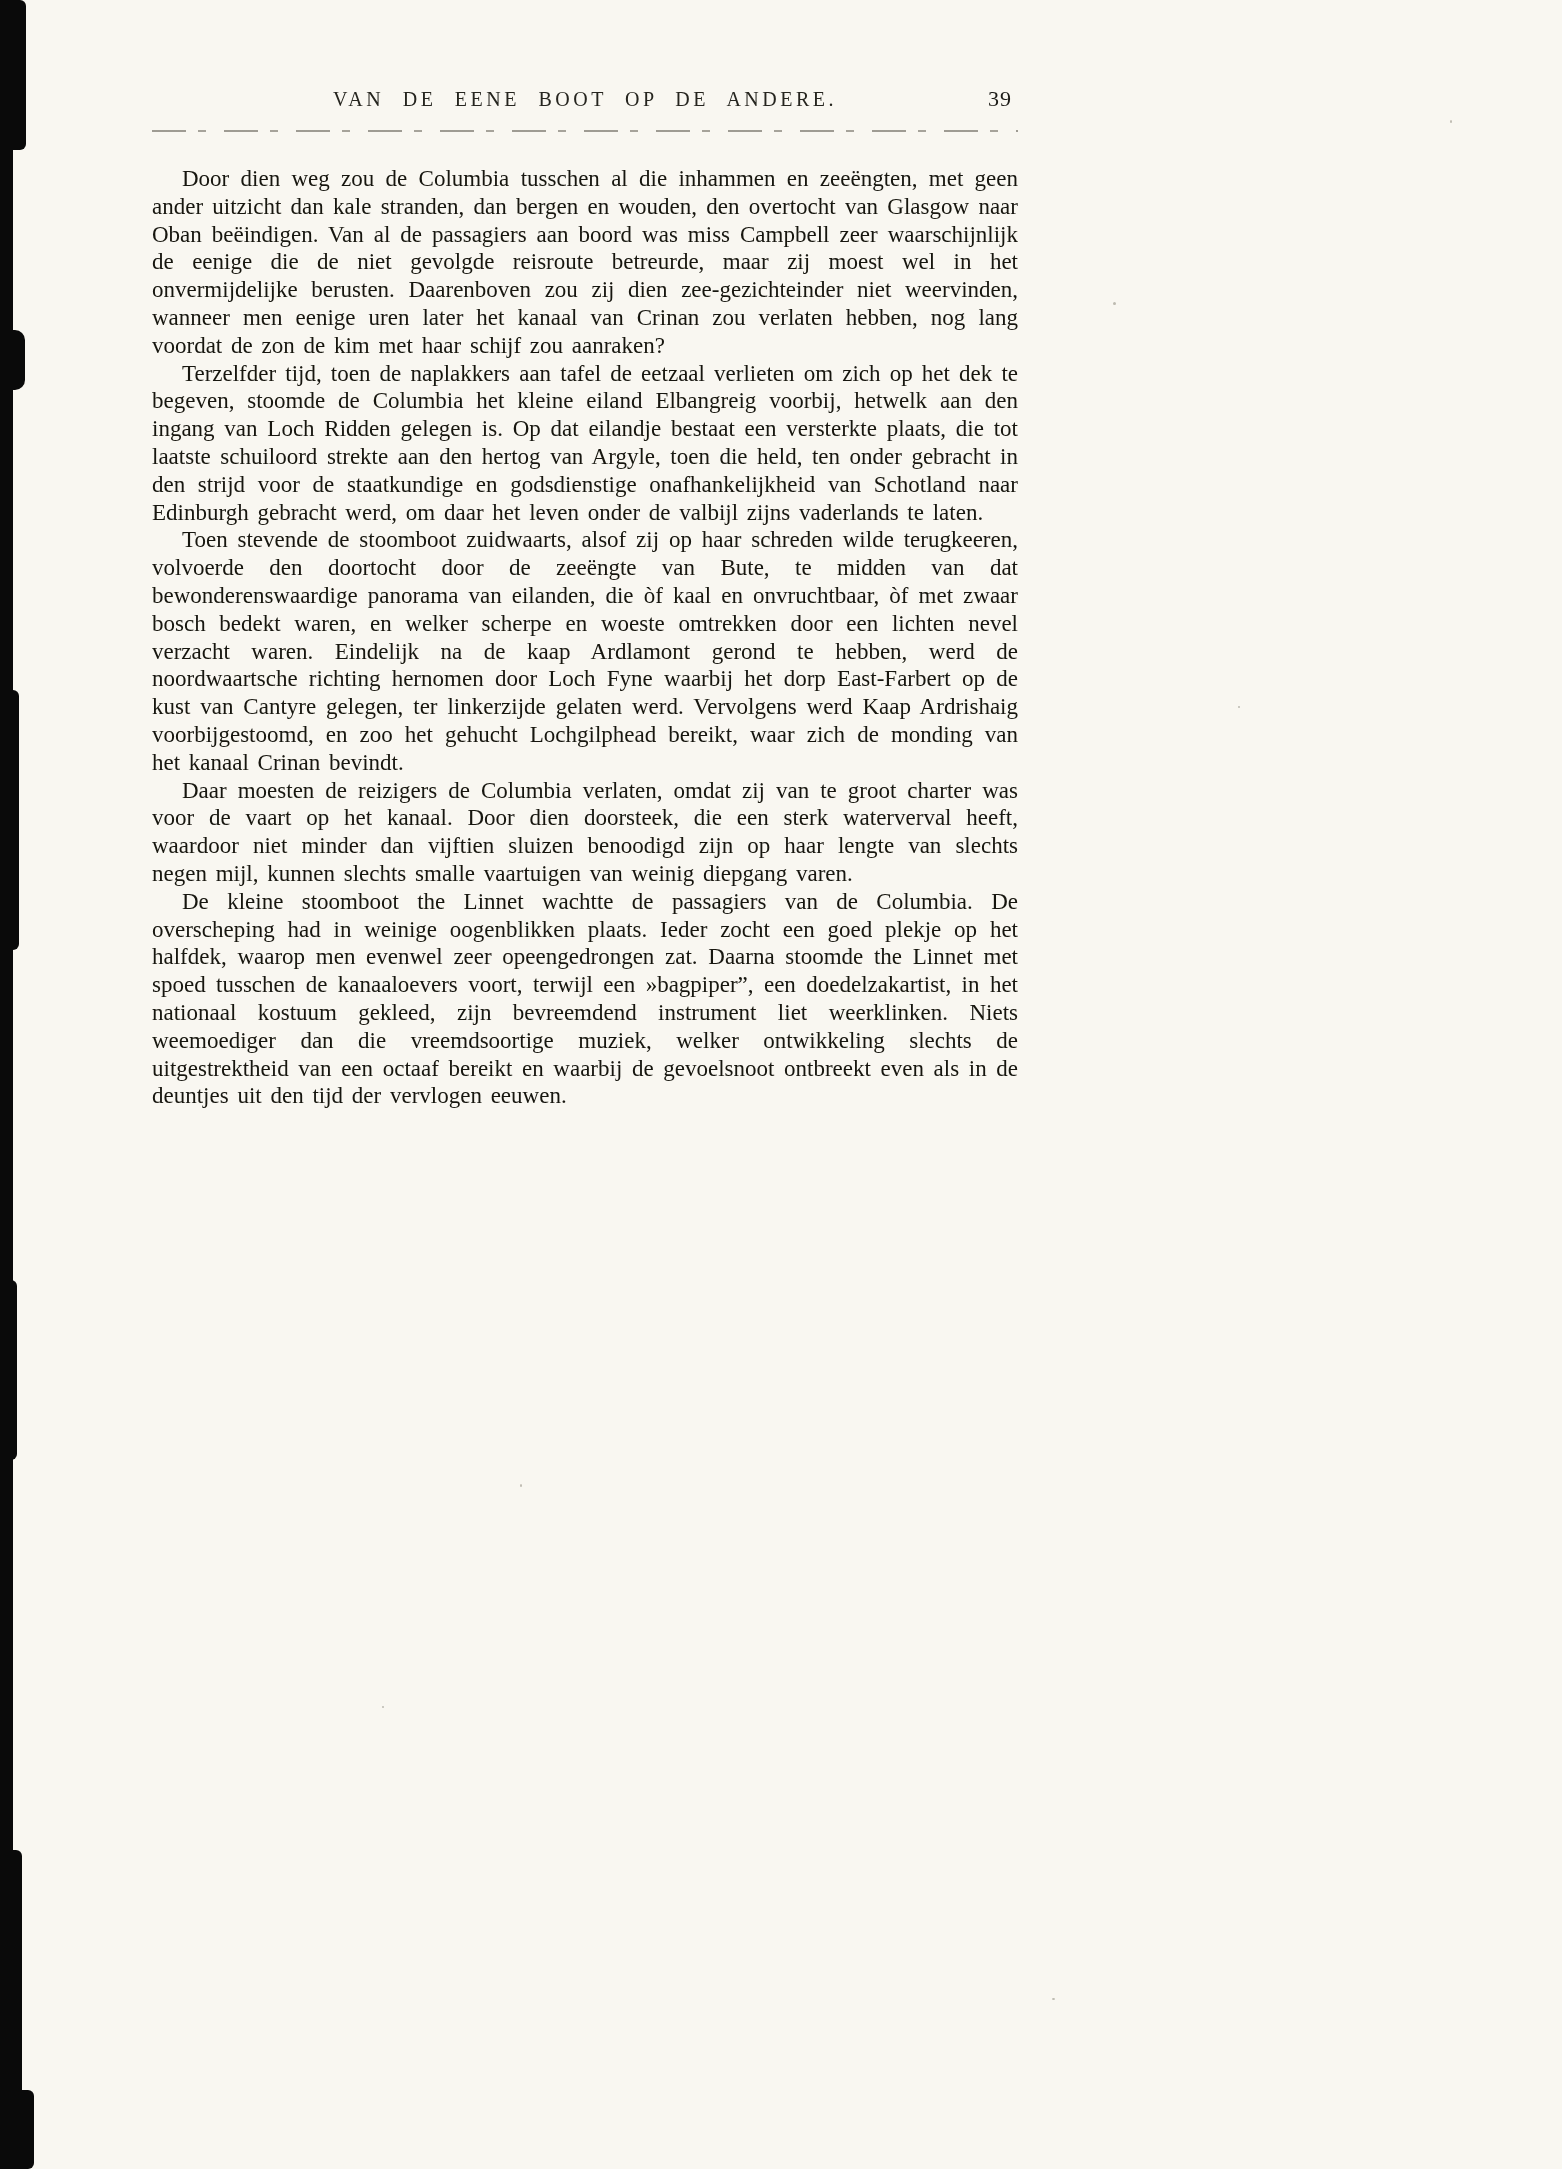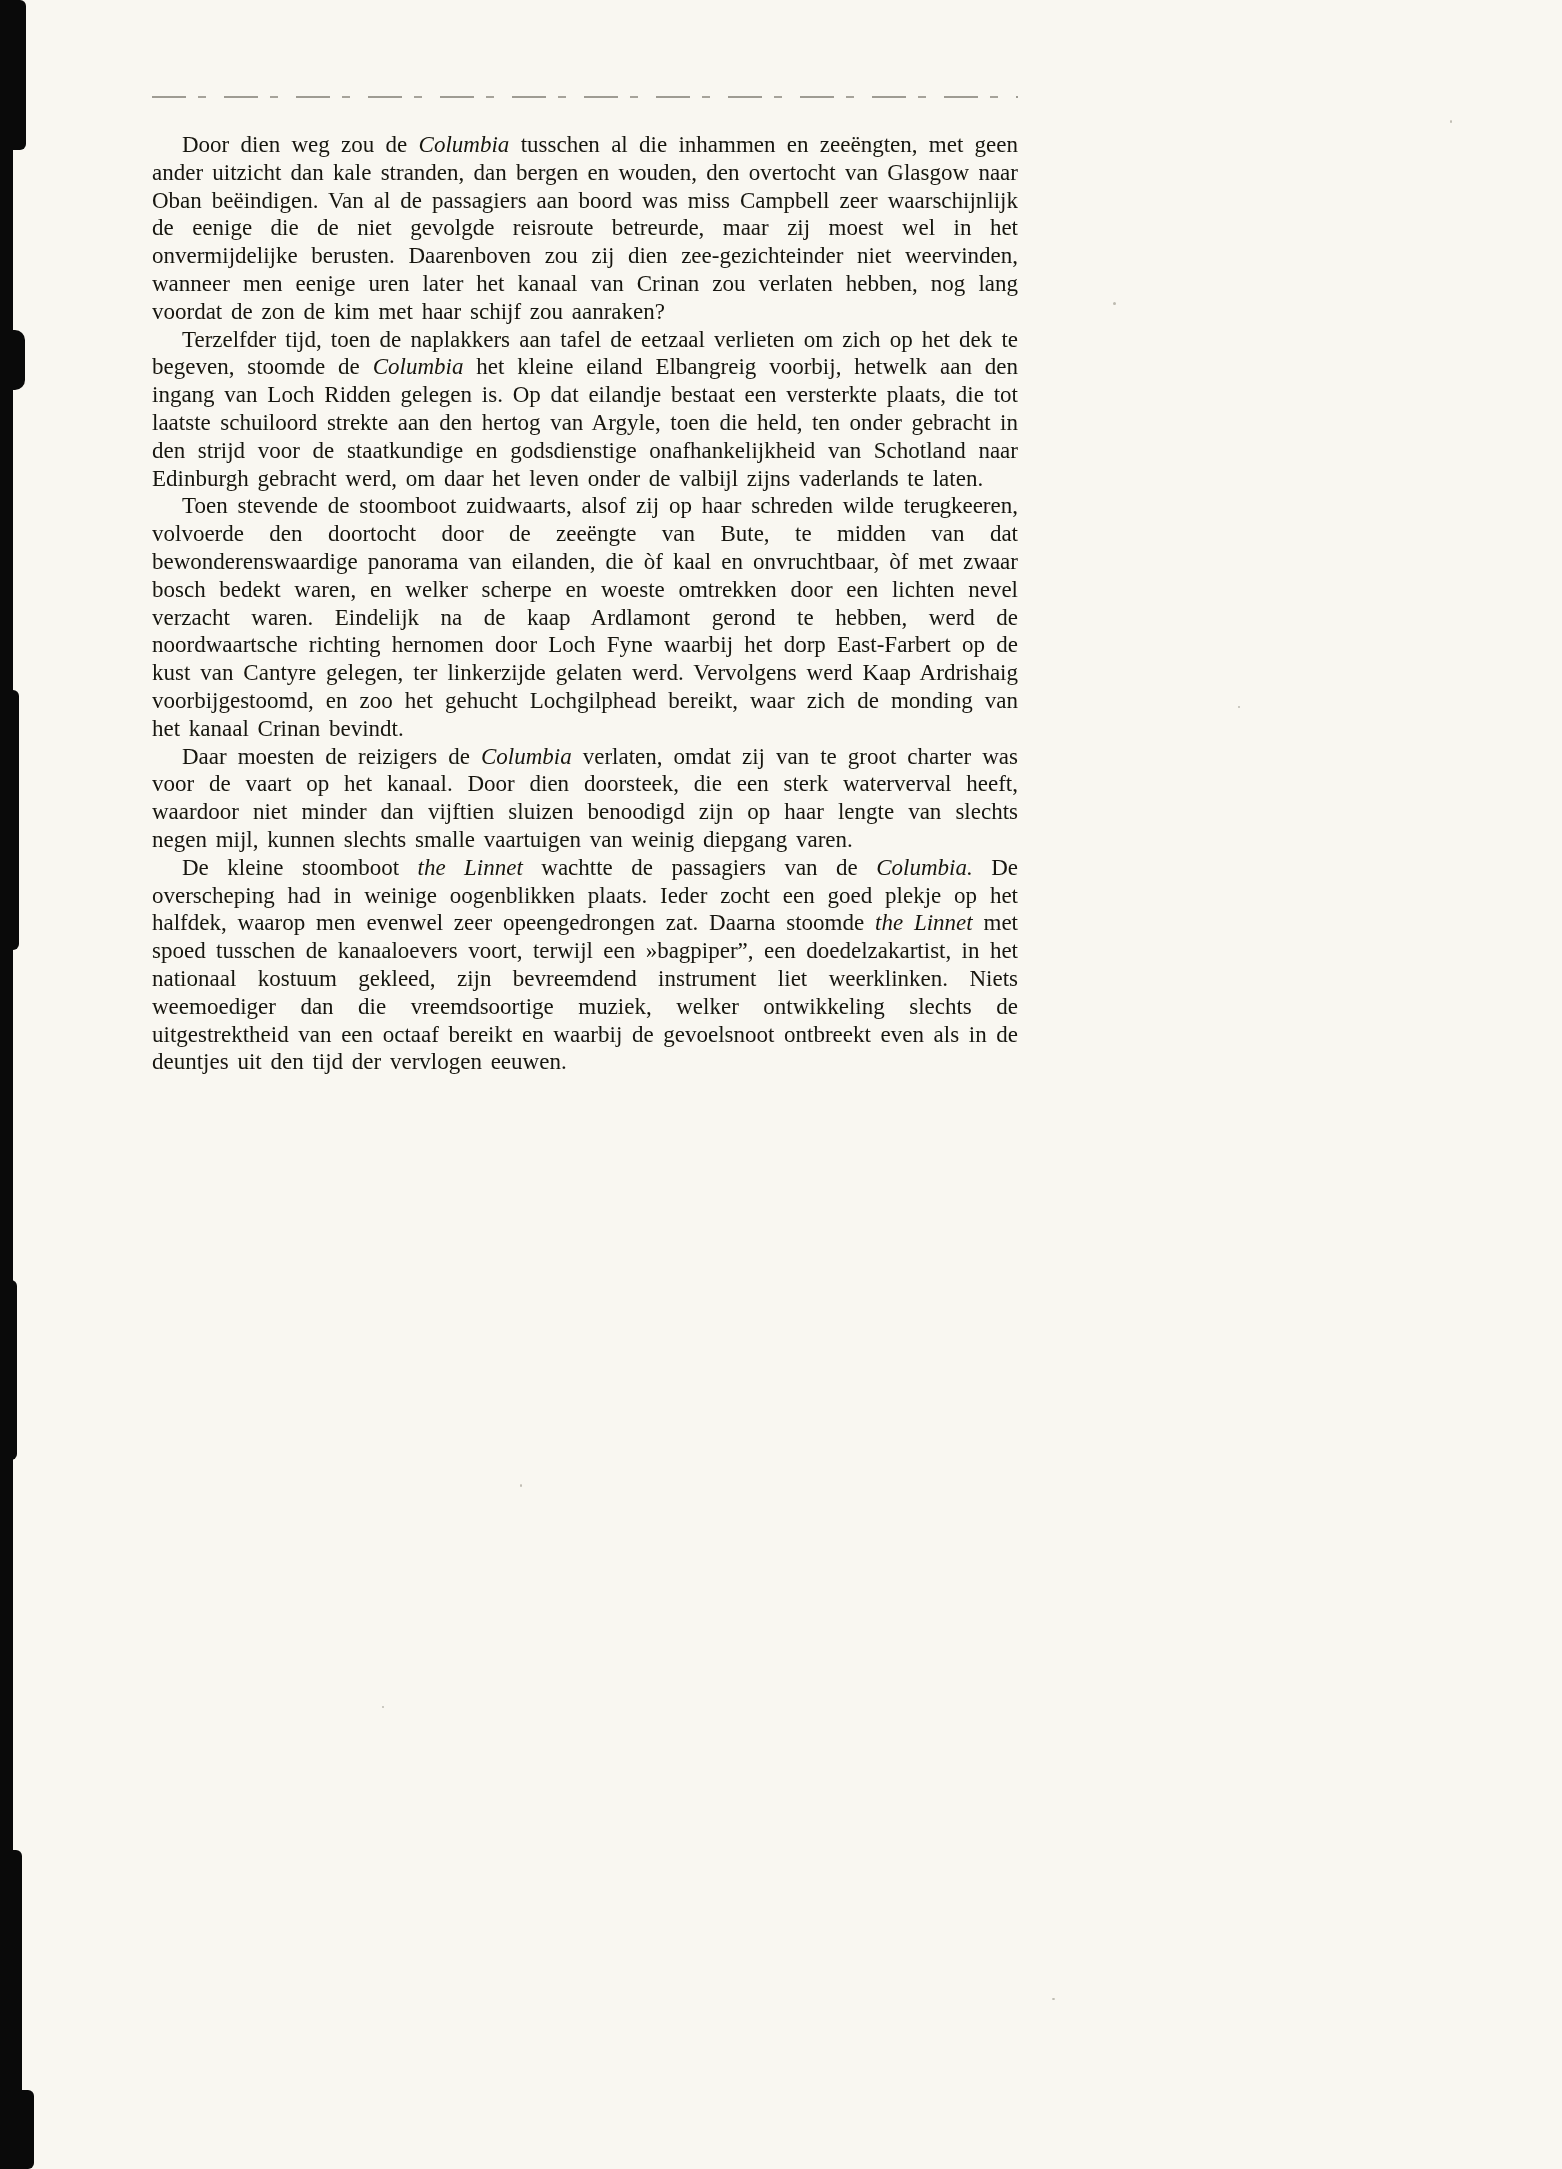--- a/index.html
+++ b/index.html
@@ -64,21 +64,21 @@
   .body-text {
     margin-top: 33px;
     font-size: 23px;
     line-height: 27.8px;
     text-align: justify;
     word-spacing: 3px;
     color: #17160f;
   }
   .para { margin: 0; }
   .para.indent { text-indent: 30px; }
-  .italic { font-style: italic; }
+  .italic { }
 
   
   .speck { position: absolute; background: #8d887c; border-radius: 50%; opacity: 0.55; }
   .s1 { left: 1113px; top: 302px;  width: 3px; height: 3px; }
   .s2 { left: 1238px; top: 706px;  width: 2px; height: 2px; }
   .s3 { left: 520px;  top: 1484px; width: 2px; height: 3px; }
   .s4 { left: 1052px; top: 1998px; width: 3px; height: 2px; }
   .s5 { left: 382px;  top: 1706px; width: 2px; height: 2px; }
   .s6 { left: 1450px; top: 120px;  width: 2px; height: 3px; }
 </style>
@@ -96,20 +96,24 @@
   <div class="binding-patch bp6"></div>
 
   <div class="speck s1"></div>
   <div class="speck s2"></div>
   <div class="speck s3"></div>
   <div class="speck s4"></div>
   <div class="speck s5"></div>
   <div class="speck s6"></div>
 
   <div class="content">
+    <div class="header">
+      <span class="running-title">VAN DE EENE BOOT OP DE ANDERE.</span>
+      <span class="page-number">39</span>
+    </div>
     <div class="rule"></div>
     <div class="body-text">
         <p class="para indent"><span class="">Door dien weg zou de </span><span class="italic">Columbia</span><span class=""> tusschen al die inhammen en zeeëngten, met geen ander uitzicht dan kale stranden, dan bergen en wouden, den overtocht van Glasgow naar Oban beëindigen. Van al de passagiers aan boord was miss Campbell zeer waarschijnlijk de eenige die de niet gevolgde reisroute betreurde, maar zij moest wel in het onvermijdelijke berusten. Daarenboven zou zij dien zee-gezichteinder niet weervinden, wanneer men eenige uren later het kanaal van Crinan zou verlaten hebben, nog lang voordat de zon de kim met haar schijf zou aanraken?</span></p>
         <p class="para indent"><span class="">Terzelfder tijd, toen de naplakkers aan tafel de eetzaal verlieten om zich op het dek te begeven, stoomde de </span><span class="italic">Columbia</span><span class=""> het kleine eiland Elbangreig voorbij, hetwelk aan den ingang van Loch Ridden gelegen is. Op dat eilandje bestaat een versterkte plaats, die tot laatste schuiloord strekte aan den hertog van Argyle, toen die held, ten onder gebracht in den strijd voor de staatkundige en godsdienstige onafhankelijkheid van Schotland naar Edinburgh gebracht werd, om daar het leven onder de valbijl zijns vaderlands te laten.</span></p>
         <p class="para indent"><span class="">Toen stevende de stoomboot zuidwaarts, alsof zij op haar schreden wilde terugkeeren, volvoerde den doortocht door de zeeëngte van Bute, te midden van dat bewonderenswaardige panorama van eilanden, die òf kaal en onvruchtbaar, òf met zwaar bosch bedekt waren, en welker scherpe en woeste omtrekken door een lichten nevel verzacht waren. Eindelijk na de kaap Ardlamont gerond te hebben, werd de noordwaartsche richting hernomen door Loch Fyne waarbij het dorp East-Farbert op de kust van Cantyre gelegen, ter linkerzijde gelaten werd. Vervolgens werd Kaap Ardrishaig voorbijgestoomd, en zoo het gehucht Lochgilphead bereikt, waar zich de monding van het kanaal Crinan bevindt.</span></p>
         <p class="para indent"><span class="">Daar moesten de reizigers de </span><span class="italic">Columbia</span><span class=""> verlaten, omdat zij van te groot charter was voor de vaart op het kanaal. Door dien doorsteek, die een sterk waterverval heeft, waardoor niet minder dan vijftien sluizen benoodigd zijn op haar lengte van slechts negen mijl, kunnen slechts smalle vaartuigen van weinig diepgang varen.</span></p>
         <p class="para indent"><span class="">De kleine stoomboot </span><span class="italic">the Linnet</span><span class=""> wachtte de passagiers van de </span><span class="italic">Columbia.</span><span class=""> De overscheping had in weinige oogenblikken plaats. Ieder zocht een goed plekje op het halfdek, waarop men evenwel zeer opeengedrongen zat. Daarna stoomde </span><span class="italic">the Linnet</span><span class=""> met spoed tusschen de kanaaloevers voort, terwijl een »bagpiper”, een doedelzakartist, in het nationaal kostuum gekleed, zijn bevreemdend instrument liet weerklinken. Niets weemoediger dan die vreemdsoortige muziek, welker ontwikkeling slechts de uitgestrektheid van een octaaf bereikt en waarbij de gevoelsnoot ontbreekt even als in de deuntjes uit den tijd der vervlogen eeuwen.</span></p>
       </div>
   </div>
 

